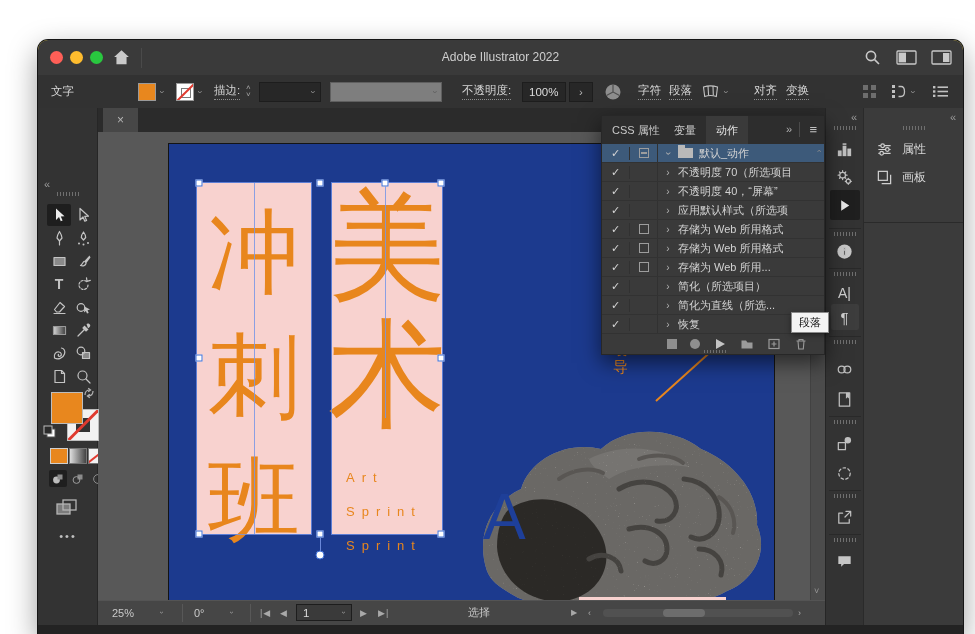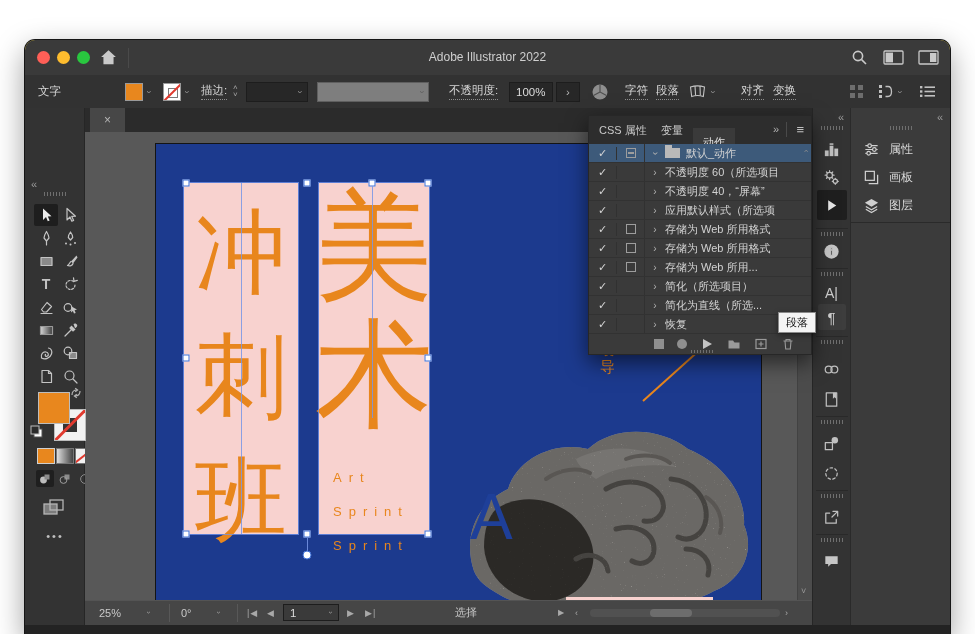--- a/index.html
+++ b/index.html
@@ -1,18 +1,18 @@
 <!DOCTYPE html>
 <html><head>
 <meta charset="utf-8">
 <style>
   html,body{margin:0;padding:0;background:#ffffff;font-family:"Liberation Sans",sans-serif;}
   .screen{position:relative;width:975px;height:634px;background:#fff;overflow:hidden;}
   .abs{position:absolute;}
-  .window{position:absolute;left:25px;top:40px;width:925px;height:594px;background:#fde047;
+  .window{position:absolute;left:38px;top:40px;width:925px;height:594px;background:#fde047;
           border-radius:10px 10px 0 0;overflow:hidden;box-shadow:0 0 0 1px #161616,0 10px 30px rgba(0,0,0,.4);}
   
   .titlebar{position:absolute;left:0;top:0;width:925px;height:35px;background:#3a3a3a;border-bottom:1px solid #2a2a2a;}
   .light{position:absolute;top:11px;width:13px;height:13px;border-radius:50%;}
   .tb-title{position:absolute;top:0;left:0;width:100%;height:35px;line-height:35px;text-align:center;
             color:#cfcfcf;font-size:12px;}
   .tb-ico{position:absolute;top:8px;}
   .tb-div{position:absolute;top:8px;width:1px;height:20px;background:#4a4a4a;}
   
   .controlbar{position:absolute;left:0;top:35px;width:925px;height:33px;background:#323232;border-bottom:1px solid #252525;}
@@ -553,59 +553,51 @@
             </svg>
         <span>属性</span>
       </div>
       <div class="prow" style="top:56px;">
         <svg viewBox="0 0 18 18">
               <rect x="2.5" y="2.5" width="9.5" height="9.5"></rect>
               <path d="M6 15.5 H15.5 V6"></path>
             </svg>
         <span>画板</span>
       </div>
-      <div class="prow" style="top:84px;">
-        <svg viewBox="0 0 18 18">
-              <path d="M9 2.2 L16 6.2 L9 10.2 L2 6.2 Z" fill="#cfcfcf" stroke="none"></path>
-              <path d="M3 10 L9 13.5 L15 10"></path>
-              <path d="M3 13 L9 16.5 L15 13"></path>
-            </svg>
-        <span>图层</span>
-      </div>
       <div class="abs" style="left:0;top:114px;width:100px;height:1px;background:#2a2a2a;"></div>
     </div>
   </div>
 
   <div class="tooltip">段落</div>
 
   <div class="apanel">
     <div class="ap-head">
       <div class="ap-tab" style="left:0;">CSS 属性</div>
       <div class="ap-tab" style="left:62px;">变量</div>
-      <div class="ap-tab active" style="left:104px;margin-top:12px;">动作</div>
+      <div class="ap-tab active" style="left:104px;">动作</div>
       <div class="abs" style="right:32px;top:7px;color:#b0b0b0;font-size:11px;">»</div>
       <div class="abs" style="right:24px;top:6px;width:1px;height:15px;background:#4a4a4a;"></div>
       <div class="abs" style="right:7px;top:6px;color:#c0c0c0;font-size:13px;">≡</div>
     </div>
     <div class="ap-rows">
       <div class="arow sel">
         <span class="ac-check">✓</span>
         <span class="ac-box">
               <span class="dlgbox partial"></span>
             </span>
         <span class="ac-exp" style="transform:rotate(90deg);">›</span>
         <span class="folder"></span>
         <span>默认_动作</span>
         <span class="abs" style="right:4px;top:2px;color:#8f8f8f;font-size:9px;transform:rotate(-90deg);">›</span>
       </div>
       <div class="arow">
         <span class="ac-check">✓</span>
         <span class="ac-box"></span>
         <span class="ac-exp">›</span>
-        <span style="white-space:nowrap;overflow:hidden;">不透明度 60（所选项目</span>
+        <span style="white-space:nowrap;overflow:hidden;">不透明度 70（所选项目</span>
       </div>
       <div class="arow">
         <span class="ac-check">✓</span>
         <span class="ac-box"></span>
         <span class="ac-exp">›</span>
         <span style="white-space:nowrap;overflow:hidden;">不透明度 40，“屏幕”</span>
       </div>
       <div class="arow">
         <span class="ac-check">✓</span>
         <span class="ac-box"></span>

